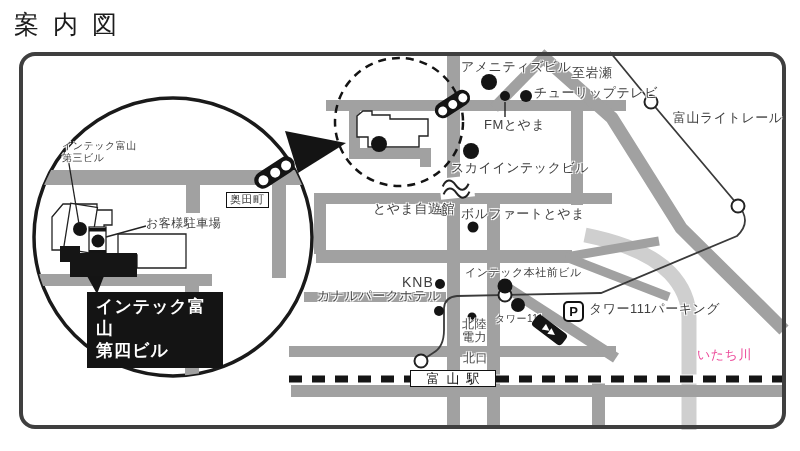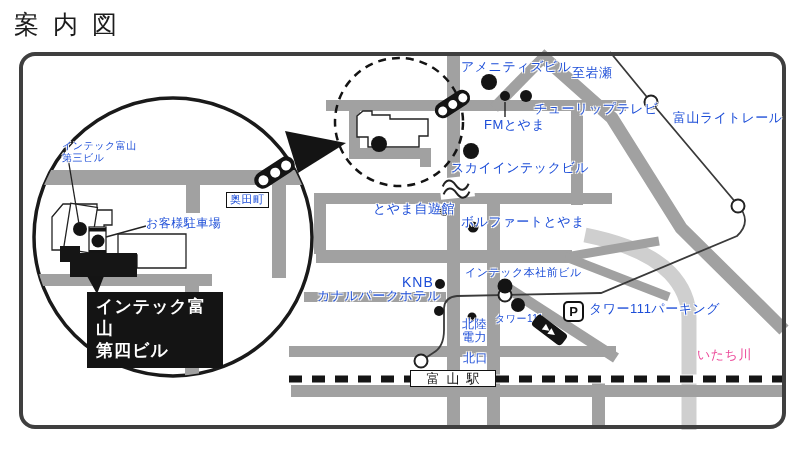--- a/index.html
+++ b/index.html
@@ -7,21 +7,21 @@
     --river:#cfcfcf;
     --ink:#1a1a1a;
   }
   html,body{margin:0;padding:0;background:#fff;}
   #stage{
     position:relative;width:800px;height:451px;background:#fff;overflow:hidden;
     font-family:"Liberation Sans","DejaVu Sans",sans-serif;color:#111;
   }
   #map-svg{position:absolute;left:0;top:0;}
   .lbl{
-    position:absolute;font-size:13px;line-height:1.15;white-space:pre-line;color:#1d4ed8;
+    position:absolute;font-size:13px;line-height:1.15;white-space:pre-line;color:#404040;
     text-shadow:-1px -1px 0 #fff,1px -1px 0 #fff,-1px 1px 0 #fff,1px 1px 0 #fff,0 0 2px #fff;
     z-index:5;letter-spacing:0.5px;
   }
   .title{
     position:absolute;top:8px;left:0;width:800px;
     font-family:"DejaVu Serif","Liberation Serif",serif;
     font-size:25px;letter-spacing:14px;padding-left:14px;box-sizing:border-box;color:#1c1c1c;z-index:6;
   }
   .boxed{
     background:#fff;border:1.5px solid #111;padding:0px 3px 1px 3px;text-shadow:none;
@@ -174,26 +174,26 @@
 
   <div class="lbl small10" style="left:62px;top:140px;">インテック富山
 第三ビル</div>
   <div class="lbl small11 boxed" style="left:226px;top:148px;z-index:6;margin-top:44px;">奥田町</div>
   <div class="lbl small12" style="left:146px;top:217px;">お客様駐車場</div>
   <div class="black-box">インテック富山
 第四ビル</div>
 
   <div class="lbl" style="left:461px;top:60px;">アメニティズビル</div>
   <div class="lbl" style="left:572px;top:66px;">至岩瀬</div>
-  <div class="lbl" style="left:534px;top:86px;margin-top:16px;">チューリップテレビ</div>
+  <div class="lbl" style="left:534px;top:86px;">チューリップテレビ</div>
   <div class="lbl" style="left:484px;top:118px;">FMとやま</div>
   <div class="lbl" style="left:673px;top:111px;">富山ライトレール</div>
   <div class="lbl" style="left:451px;top:161px;">スカイインテックビル</div>
   <div class="lbl" style="left:373px;top:202px;text-align:right;">とやま自遊館</div>
-  <div class="lbl" style="left:461px;top:207px;margin-top:8px;">ボルファートとやま</div>
+  <div class="lbl" style="left:461px;top:207px;">ボルファートとやま</div>
   <div class="lbl knb" style="left:402px;top:274px;">KNB</div>
   <div class="lbl small11" style="left:465px;top:266px;">インテック本社前ビル</div>
   <div class="lbl" style="left:317px;top:289px;">カナルパークホテル</div>
   <div class="lbl small12" style="left:462px;top:318px;line-height:1.05;">北陸
 電力</div>
   <div class="lbl small10" style="left:495px;top:313px;">タワー111</div>
   <div class="lbl" style="left:589px;top:302px;">タワー111パーキング</div>
   <div class="lbl small12" style="left:463px;top:352px;text-align:center;">北口</div>
   <div class="station-box">富山駅</div>
   <div class="lbl gray" style="left:697px;top:348px;">いたち川</div>

